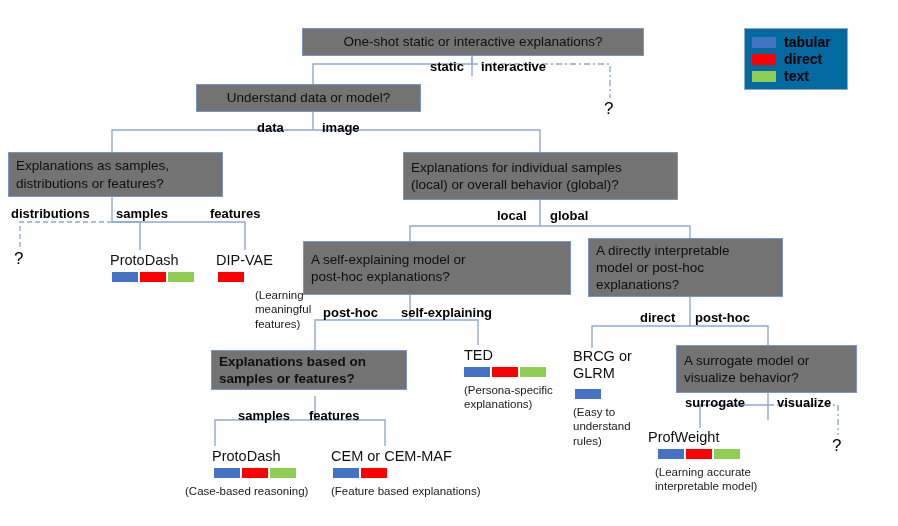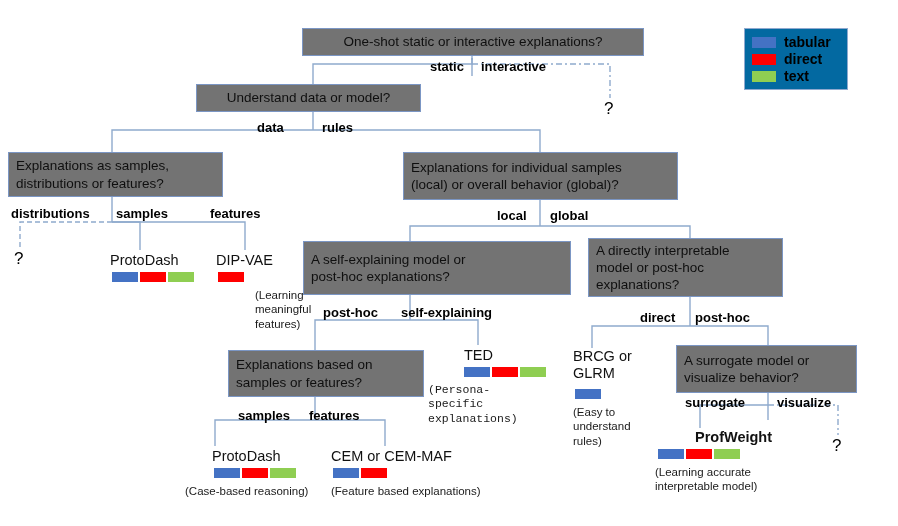--- a/index.html
+++ b/index.html
@@ -161,31 +161,31 @@
   <div class="qbox" style="left:403px;top:152px;width:275px;height:48px;">Explanations for individual samples
 (local) or overall behavior (global)?</div>
 
   <div class="qbox" style="left:303px;top:241px;width:268px;height:54px;">A self-explaining model or
 post-hoc explanations?</div>
 
   <div class="qbox" style="left:588px;top:238px;width:195px;height:59px;">A directly interpretable
 model or post-hoc
 explanations?</div>
 
-  <div class="qbox" style="left:228px;top:350px;width:196px;height:47px;">Explanations based on
+  <div class="qbox" style="left:211px;top:350px;width:196px;height:40px;font-weight:bold;">Explanations based on
 samples or features?</div>
 
   <div class="qbox" style="left:676px;top:345px;width:181px;height:48px;">A surrogate model or
 visualize behavior?</div>
 
   <div class="elabel" style="left:430px;top:60px;">static</div>
   <div class="elabel" style="left:481px;top:60px;">interactive</div>
 
   <div class="elabel" style="left:257px;top:121px;">data</div>
-  <div class="elabel" style="left:322px;top:121px;">rules</div>
+  <div class="elabel" style="left:322px;top:121px;">image</div>
 
   <div class="elabel" style="left:11px;top:207px;">distributions</div>
   <div class="elabel" style="left:116px;top:207px;">samples</div>
   <div class="elabel" style="left:210px;top:207px;">features</div>
 
   <div class="elabel" style="left:497px;top:209px;">local</div>
   <div class="elabel" style="left:550px;top:209px;">global</div>
 
   <div class="elabel" style="left:323px;top:306px;">post-hoc</div>
   <div class="elabel" style="left:401px;top:306px;">self-explaining</div>
@@ -217,33 +217,33 @@
   <div class="desc" style="left:216px;top:288px;width:80px;margin-left:39px;">(Learning
 meaningful
 features)</div>
 
   <div class="leaf" style="left:464px;top:347px;">TED</div>
   <div class="swatches" style="left:464px;top:367px;">
     <span class="sw" style="background:#4472c4;"></span>
     <span class="sw" style="background:#ff0000;"></span>
     <span class="sw" style="background:#8fce52;"></span>
   </div>
-  <div class="desc" style="left:428px;top:383px;width:110px;font-family:Liberation Mono, monospace;">(Persona-specific
+  <div class="desc" style="left:464px;top:383px;width:110px;">(Persona-specific
 explanations)</div>
 
   <div class="leaf wrap" style="left:573px;top:348px;width:70px;">BRCG or
 GLRM</div>
   <div class="swatches" style="left:575px;top:389px;">
     <span class="sw" style="background:#4472c4;"></span>
   </div>
   <div class="desc" style="left:573px;top:405px;width:72px;">(Easy to
 understand
 rules)</div>
 
-  <div class="leaf" style="left:695px;top:429px;font-weight:bold;">ProfWeight</div>
+  <div class="leaf" style="left:648px;top:429px;">ProfWeight</div>
   <div class="swatches" style="left:658px;top:449px;">
     <span class="sw" style="background:#4472c4;"></span>
     <span class="sw" style="background:#ff0000;"></span>
     <span class="sw" style="background:#8fce52;"></span>
   </div>
   <div class="desc" style="left:655px;top:465px;width:140px;">(Learning accurate
 interpretable model)</div>
 
   <div class="leaf" style="left:212px;top:448px;">ProtoDash</div>
   <div class="swatches" style="left:214px;top:468px;">

